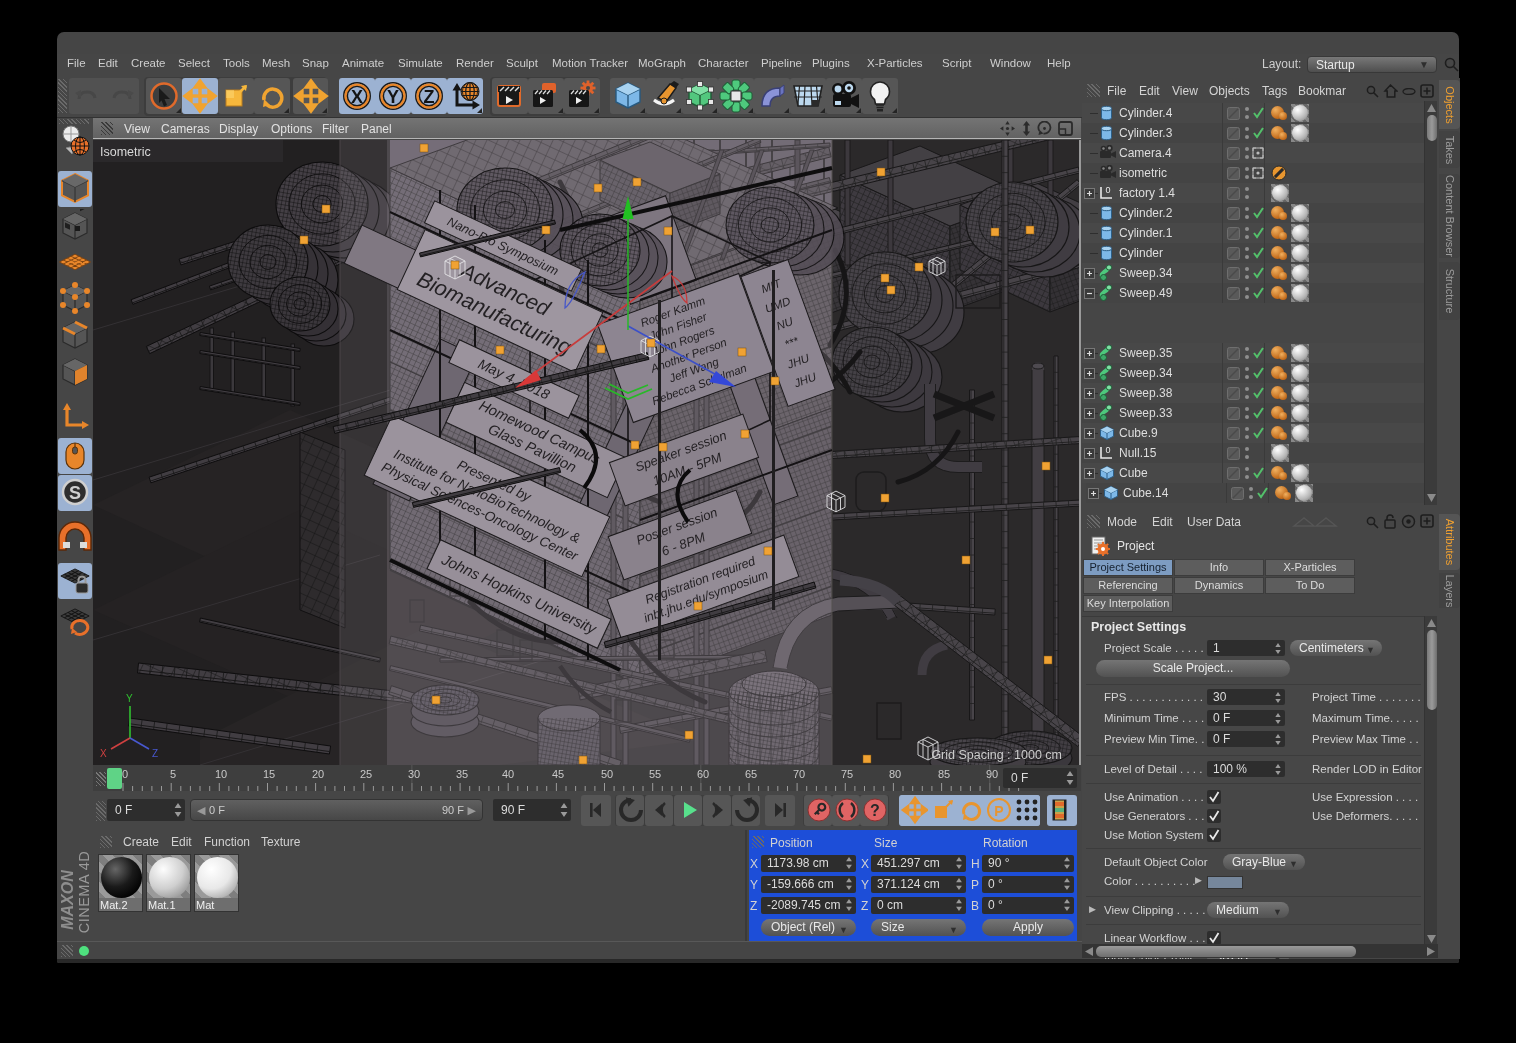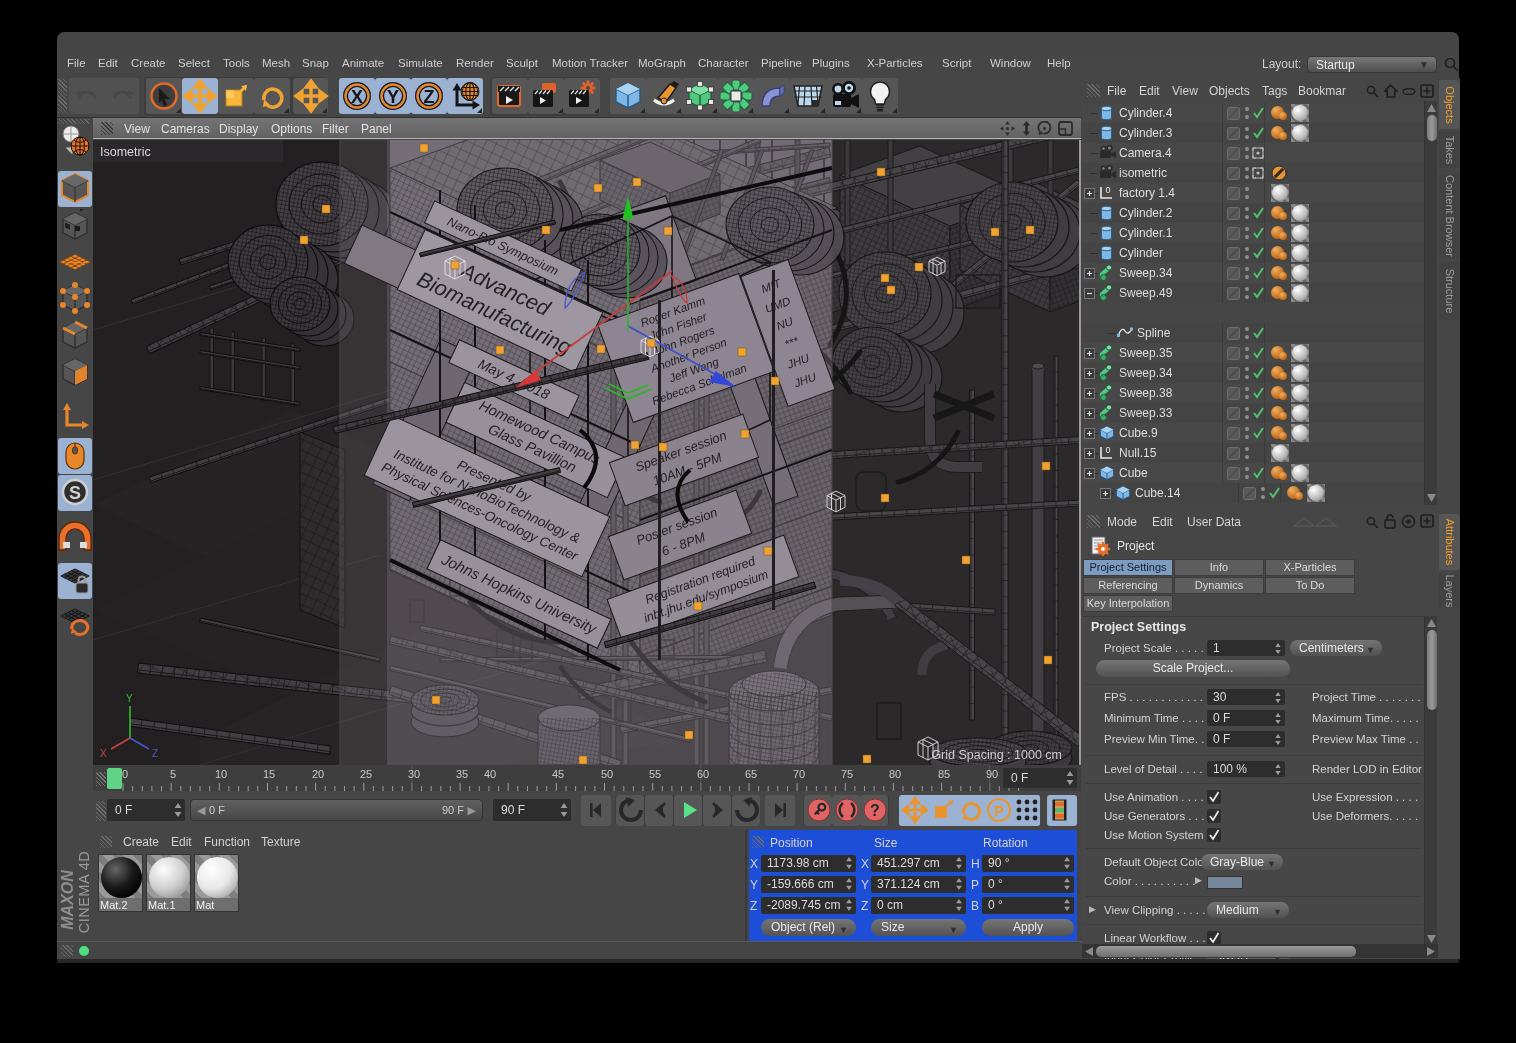--- a/index.html
+++ b/index.html
@@ -1049,21 +1049,21 @@
         <line x1="925.6" y1="26" x2="925.6" y2="21" stroke="#9a9a9a" stroke-width="1"></line>
       </svg>
       <span style="position:absolute;left:22px;top:3px;width:20px;text-align:center">0</span>
       <span style="position:absolute;left:70px;top:3px;width:20px;text-align:center">5</span>
       <span style="position:absolute;left:118px;top:3px;width:20px;text-align:center">10</span>
       <span style="position:absolute;left:166px;top:3px;width:20px;text-align:center">15</span>
       <span style="position:absolute;left:215px;top:3px;width:20px;text-align:center">20</span>
       <span style="position:absolute;left:263px;top:3px;width:20px;text-align:center">25</span>
       <span style="position:absolute;left:311px;top:3px;width:20px;text-align:center">30</span>
       <span style="position:absolute;left:359px;top:3px;width:20px;text-align:center">35</span>
-      <span style="position:absolute;left:387px;top:3px;width:20px;text-align:center">40</span>
+      <span style="position:absolute;left:405px;top:3px;width:20px;text-align:center">40</span>
       <span style="position:absolute;left:455px;top:3px;width:20px;text-align:center">45</span>
       <span style="position:absolute;left:504px;top:3px;width:20px;text-align:center">50</span>
       <span style="position:absolute;left:552px;top:3px;width:20px;text-align:center">55</span>
       <span style="position:absolute;left:600px;top:3px;width:20px;text-align:center">60</span>
       <span style="position:absolute;left:648px;top:3px;width:20px;text-align:center">65</span>
       <span style="position:absolute;left:696px;top:3px;width:20px;text-align:center">70</span>
       <span style="position:absolute;left:744px;top:3px;width:20px;text-align:center">75</span>
       <span style="position:absolute;left:792px;top:3px;width:20px;text-align:center">80</span>
       <span style="position:absolute;left:841px;top:3px;width:20px;text-align:center">85</span>
       <span style="position:absolute;left:889px;top:3px;width:20px;text-align:center">90</span>
@@ -1529,40 +1529,20 @@
           <div style="position:absolute;left:163px;top:12px;width:4px;height:4px;border-radius:50%;background:#8e8e8e"></div>
           <svg style="position:absolute;left:170px;top:4px" width="13" height="12" viewBox="0 0 13 12">
             <path d="M2 6 l3 4 l6 -9" fill="none" stroke="#53c06a" stroke-width="2"></path>
           </svg>
           <div style="position:absolute;left:189px;top:3px;width:13px;height:13px;border-radius:50%;background:radial-gradient(circle at 35% 30%,#f0b060,#c06818 70%)"></div>
           <div style="position:absolute;left:197px;top:9px;width:8px;height:8px;border-radius:50%;background:radial-gradient(circle at 35% 30%,#f0b060,#c06818 70%)"></div>
           <div style="position:absolute;left:209px;top:1px;width:18px;height:18px;background:repeating-linear-gradient(45deg,#888 0 3px,#666 3px 6px)">
             <div style="position:absolute;left:1px;top:1px;width:16px;height:16px;border-radius:50%;background:radial-gradient(circle at 35% 30%,#fff,#b8b8b8 60%,#777)"></div>
           </div>
         </div>
-        <div style="position:absolute;left:0;top:222px;width:342px;height:20px;background:#444444">
-          <div style="position:absolute;left:26px;top:10px;width:8px;height:1px;background:#2e2e2e"></div>
-          <div style="position:absolute;left:35px;top:2px"><svg width="16" height="14" viewBox="0 0 16 14">
-              <path d="M1 11 Q5 1 8 6 T15 4" fill="none" stroke="#e8e8e8" stroke-width="1.4"></path>
-              <rect x="0" y="9" width="3" height="3" fill="#7db8e8"></rect>
-              <rect x="13" y="2.5" width="3" height="3" fill="#7db8e8"></rect>
-            </svg></div>
-          <span style="position:absolute;left:55px;top:3px;font-size:12px;color:#dedede">Spline</span>
-          <div style="position:absolute;left:140px;top:0;width:1px;height:20px;background:#3a3a3a"></div>
-          <div style="position:absolute;left:182px;top:0;width:1px;height:20px;background:#3a3a3a"></div>
-          <svg style="position:absolute;left:145px;top:3.5px" width="13" height="13" viewBox="0 0 13 13">
-            <rect x="0.5" y="0.5" width="12" height="12" rx="2" fill="#595959" stroke="#6e6e6e"></rect>
-            <line x1="11" y1="2" x2="2" y2="11" stroke="#4a4a4a" stroke-width="1.4"></line>
-          </svg>
-          <div style="position:absolute;left:163px;top:4px;width:4px;height:4px;border-radius:50%;background:#8e8e8e"></div>
-          <div style="position:absolute;left:163px;top:12px;width:4px;height:4px;border-radius:50%;background:#8e8e8e"></div>
-          <svg style="position:absolute;left:170px;top:4px" width="13" height="12" viewBox="0 0 13 12">
-            <path d="M2 6 l3 4 l6 -9" fill="none" stroke="#53c06a" stroke-width="2"></path>
-          </svg>
-        </div>
         <div style="position:absolute;left:0;top:242px;width:342px;height:20px;background:#484848">
           <div style="position:absolute;left:8px;top:10px;width:8px;height:1px;background:#2e2e2e"></div>
           <svg style="position:absolute;left:2px;top:5px" width="11" height="11" viewBox="0 0 11 11">
             <rect x="0.5" y="0.5" width="10" height="10" fill="#3a3a3a" stroke="#777"></rect>
             <path d="M3 5.5 h5 M5.5 3 v5" stroke="#ddd" stroke-width="1.2"></path>
           </svg>
           <div style="position:absolute;left:17px;top:2px"><svg width="15" height="16" viewBox="0 0 15 16">
               <path d="M4 13 q-3 -3 1 -6 q5 -3 5 -6" fill="none" stroke="#4ec97d" stroke-width="4" stroke-linecap="round"></path>
               <circle cx="10" cy="2.5" r="2.6" fill="#7fdfa4" stroke="#1e5c36"></circle>
               <circle cx="4.5" cy="12.5" r="3" fill="#3da868" stroke="#1e5c36"></circle>
@@ -1746,21 +1726,21 @@
           <div style="position:absolute;left:163px;top:12px;width:4px;height:4px;border-radius:50%;background:#8e8e8e"></div>
           <svg style="position:absolute;left:170px;top:4px" width="13" height="12" viewBox="0 0 13 12">
             <path d="M2 6 l3 4 l6 -9" fill="none" stroke="#53c06a" stroke-width="2"></path>
           </svg>
           <div style="position:absolute;left:189px;top:3px;width:13px;height:13px;border-radius:50%;background:radial-gradient(circle at 35% 30%,#f0b060,#c06818 70%)"></div>
           <div style="position:absolute;left:197px;top:9px;width:8px;height:8px;border-radius:50%;background:radial-gradient(circle at 35% 30%,#f0b060,#c06818 70%)"></div>
           <div style="position:absolute;left:209px;top:1px;width:18px;height:18px;background:repeating-linear-gradient(45deg,#888 0 3px,#666 3px 6px)">
             <div style="position:absolute;left:1px;top:1px;width:16px;height:16px;border-radius:50%;background:radial-gradient(circle at 35% 30%,#fff,#b8b8b8 60%,#777)"></div>
           </div>
         </div>
-        <div style="position:absolute;left:16px;top:382px;width:342px;height:20px;background:#444444">
+        <div style="position:absolute;left:4px;top:382px;width:342px;height:20px;background:#444444">
           <div style="position:absolute;left:8px;top:10px;width:8px;height:1px;background:#2e2e2e"></div>
           <svg style="position:absolute;left:2px;top:5px" width="11" height="11" viewBox="0 0 11 11">
             <rect x="0.5" y="0.5" width="10" height="10" fill="#3a3a3a" stroke="#777"></rect>
             <path d="M3 5.5 h5 M5.5 3 v5" stroke="#ddd" stroke-width="1.2"></path>
           </svg>
           <div style="position:absolute;left:17px;top:2px"><svg width="16" height="16" viewBox="0 0 16 16">
               <path d="M8 1.5 L14.5 4.7 L14.5 11.3 L8 14.5 L1.5 11.3 L1.5 4.7 Z" fill="#7db8e8" stroke="#2c5d85"></path>
               <path d="M1.5 4.7 L8 8 L14.5 4.7 M8 8 L8 14.5" fill="none" stroke="#2c5d85"></path>
               <path d="M8 1.5 L14.5 4.7 L8 8 L1.5 4.7 Z" fill="#a8d2f0"></path>
             </svg></div>
@@ -1876,21 +1856,21 @@
       <div style="position:absolute;left:125px;top:731px;width:14px;height:14px;background:#2d2d2d;border-radius:2px"><svg width="14" height="14" viewBox="0 0 14 14">
           <path d="M3 7 l3 4 l5.5 -9" fill="none" stroke="#e8e8e8" stroke-width="1.8"></path>
         </svg></div>
       <span class="lbl" style="left:230px;top:732px;color:#d2d2d2;font-size:11.5px">Use Deformers. . . . .</span>
       <span class="lbl" style="left:22px;top:751px;color:#d2d2d2;font-size:11.5px">Use Motion System</span>
       <div style="position:absolute;left:125px;top:750px;width:14px;height:14px;background:#2d2d2d;border-radius:2px"><svg width="14" height="14" viewBox="0 0 14 14">
           <path d="M3 7 l3 4 l5.5 -9" fill="none" stroke="#e8e8e8" stroke-width="1.8"></path>
         </svg></div>
       <div style="position:absolute;left:4px;top:770px;width:335px;height:1px;background:#3c3c3c"></div>
       <span class="lbl" style="left:22px;top:778px;color:#d2d2d2;font-size:11.5px">Default Object Color</span>
-      <div class="pill" style="left:119px;top:776px;width:82px;height:16px;line-height:16px;text-align:left;padding-left:9px">Gray-Blue<span style="position:absolute;right:7px;top:2px;font-size:9px;color:#2e2e2e">▼</span></div>
+      <div class="pill" style="left:141px;top:776px;width:82px;height:16px;line-height:16px;text-align:left;padding-left:9px">Gray-Blue<span style="position:absolute;right:7px;top:2px;font-size:9px;color:#2e2e2e">▼</span></div>
       <span class="lbl" style="left:22px;top:797px;color:#d2d2d2;font-size:11.5px">Color . . . . . . . . . .</span>
       <span style="position:absolute;left:113px;top:797px;color:#bbb;font-size:9px">▶</span>
       <div style="position:absolute;left:125px;top:798px;width:36px;height:13px;background:#76879c;border:1px solid #333"></div>
       <div style="position:absolute;left:4px;top:818px;width:335px;height:1px;background:#3c3c3c"></div>
       <span style="position:absolute;left:7px;top:826px;color:#bbb;font-size:9px">▶</span>
       <span class="lbl" style="left:22px;top:826px;color:#d2d2d2;font-size:11.5px">View Clipping . . . . .</span>
       <div class="pill" style="left:125px;top:824px;width:82px;height:16px;line-height:16px;text-align:left;padding-left:9px">Medium<span style="position:absolute;right:7px;top:2px;font-size:9px;color:#2e2e2e">▼</span></div>
       <div style="position:absolute;left:4px;top:846px;width:335px;height:1px;background:#3c3c3c"></div>
       <span class="lbl" style="left:22px;top:854px;color:#d2d2d2;font-size:11.5px">Linear Workflow . . .</span>
       <div style="position:absolute;left:125px;top:853px;width:14px;height:14px;background:#2d2d2d;border-radius:2px"><svg width="14" height="14" viewBox="0 0 14 14">

